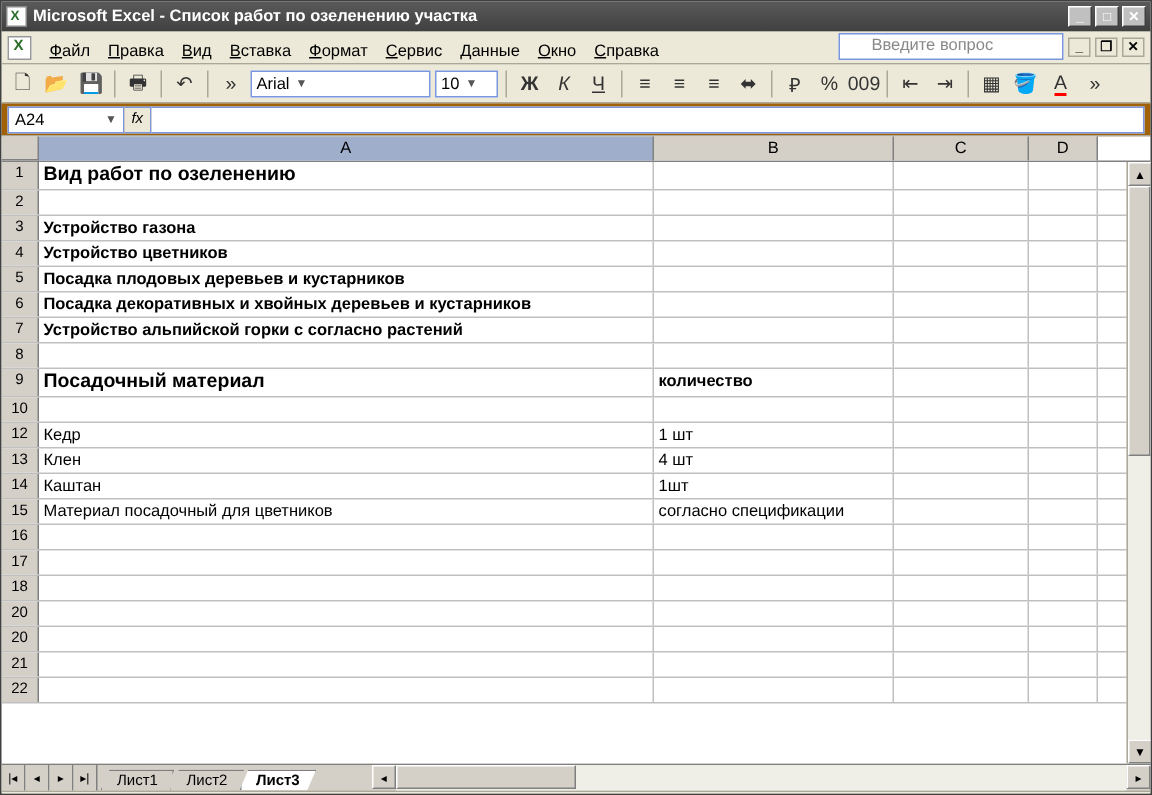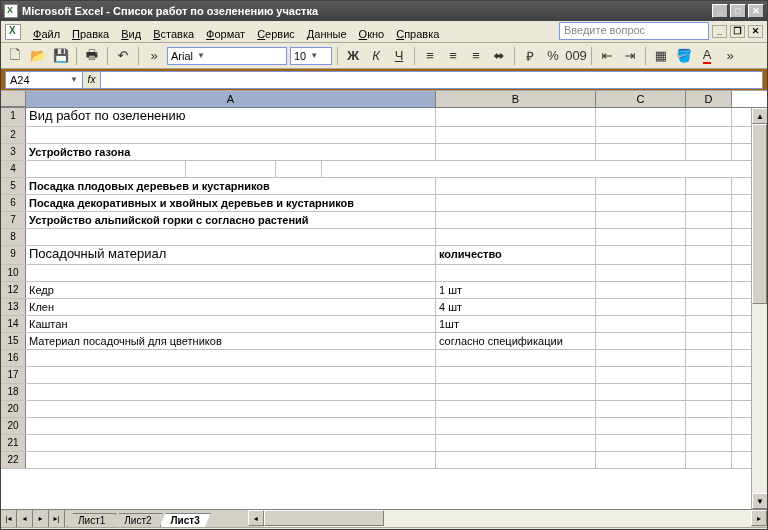--- a/index.html
+++ b/index.html
@@ -33,21 +33,21 @@
 }
 .menubar {
   background:#ece9d8; display:flex; align-items:flex-end; padding: 2px 4px;
   border-bottom: 1px solid #aca899; height: 22px;
 }
 .menubar .app-ico { width:16px; height:16px; background:#fff; border:1px solid #999; margin-right:6px; position:relative; }
 .menubar .app-ico::after{content:"X";font-size:10px;font-weight:bold;color:#2a6e2a;position:absolute;left:3px;top:0;}
 .menu-item { padding: 2px 6px; cursor:default; }
 .menu-item u { text-decoration: underline; }
 .menubar .right { margin-left:auto; display:flex; align-items:center; gap:3px;}
-.ask-box { border:1px solid #7a96df; background:#fff; width:150px; height:18px; color:#888; padding:1px 4px; font-size:11px;}
+.ask-box { border:1px solid #7a96df; background:#fff; width:150px; height:18px; color:#888; padding:1px 21px; font-size:11px;}
 .doc-winbtn { width:15px; height:13px; background:#ece9d8; border:1px solid #aca899; display:flex;align-items:center;justify-content:center;font-size:9px;font-weight:bold;}
 .toolbar {
   background:#ece9d8; display:flex; align-items:center; padding:2px 4px; gap:3px;
   border-bottom:1px solid #aca899; height:26px;
 }
 .tbtn { width:20px; height:20px; border:1px solid transparent; display:flex; align-items:center; justify-content:center; font-size:13px; color:#333;}
 .sep{width:1px;height:18px;background:#aca899;margin:0 2px;}
 .combo{border:1px solid #7a96df;background:#fff;height:18px;display:flex;align-items:center;padding:0 3px;font-size:11px;}
 .combo .arrow{margin-left:4px;font-size:8px;color:#555;}
 .namebox-row{background:#a16207;display:flex;align-items:center;padding:2px 4px;border-bottom:1px solid #aca899;height:22px;}
@@ -60,21 +60,21 @@
 .corner{width:25px;background:#d4d0c8;border-right:1px solid #808080;border-bottom:1px solid #808080;}
 .ch{background:#d4d0c8;border-right:1px solid #808080;text-align:center;line-height:16px;font-size:11px;}
 .ch.selA{background:#9faecb;}
 .chA{width:410px;} .chB{width:160px;} .chC{width:90px;} .chD{width:46px;}
 .grid-body{flex:1;overflow:hidden;position:relative;}
 .row{display:flex;height:17px;border-bottom:1px solid #c0c0c0;}
 .rh{width:25px;background:#d4d0c8;border-right:1px solid #808080;text-align:center;line-height:16px;font-size:10px;}
 .cell{border-right:1px solid #c0c0c0;padding:0 3px;line-height:16px;font-size:11px;overflow:hidden;white-space:nowrap;}
 .cA{width:410px;} .cB{width:160px;} .cC{width:90px;} .cD{width:46px;}
 .bold{font-weight:bold;}
-.big{font-size:13px;font-weight:normal;}
+.big{font-size:13px;font-weight:bold;}
 .vscroll{position:absolute;right:0;top:17px;bottom:0;width:16px;background:#e8e4d8;border-left:1px solid #aca899;display:flex;flex-direction:column;}
 .vscroll .btn,.hscroll .btn{height:16px;width:16px;background:#d4d0c8;border:1px solid #fff;border-right-color:#808080;border-bottom-color:#808080;display:flex;align-items:center;justify-content:center;font-size:8px;}
 .vscroll .track{flex:1;background:#efefe7;}
 .vscroll .thumb{height:180px;background:#d4d0c8;border:1px solid #fff;border-right-color:#808080;border-bottom-color:#808080;}
 .tabbar{height:18px;background:#d4d0c8;display:flex;align-items:stretch;border-top:1px solid #808080;}
 .tabnav{display:flex;}
 .tabnav .btn{width:16px;background:#d4d0c8;border-right:1px solid #808080;display:flex;align-items:center;justify-content:center;font-size:8px;}
 .tabs{display:flex;align-items:flex-end;padding-left:2px;}
 .tab{padding:1px 10px;font-size:10px;background:#d4d0c8;border:1px solid #808080;border-bottom:none;clip-path:polygon(6px 0,100% 0,calc(100% - 6px) 100%,0 100%);margin-right:-3px;position:relative;}
 .tab.active{background:#fff;font-weight:bold;z-index:1;}
@@ -190,20 +190,21 @@
       </div>
       <div class="row">
         <div class="rh">3</div>
         <div class="cell cA bold">Устройство газона</div>
         <div class="cell cB"></div>
         <div class="cell cC"></div>
         <div class="cell cD"></div>
       </div>
       <div class="row">
         <div class="rh">4</div>
+        <div class="cell cA bold">Устройство цветников</div>
         <div class="cell cB"></div>
         <div class="cell cC"></div>
         <div class="cell cD"></div>
       </div>
       <div class="row">
         <div class="rh">5</div>
         <div class="cell cA bold">Посадка плодовых деревьев и кустарников</div>
         <div class="cell cB"></div>
         <div class="cell cC"></div>
         <div class="cell cD"></div>

